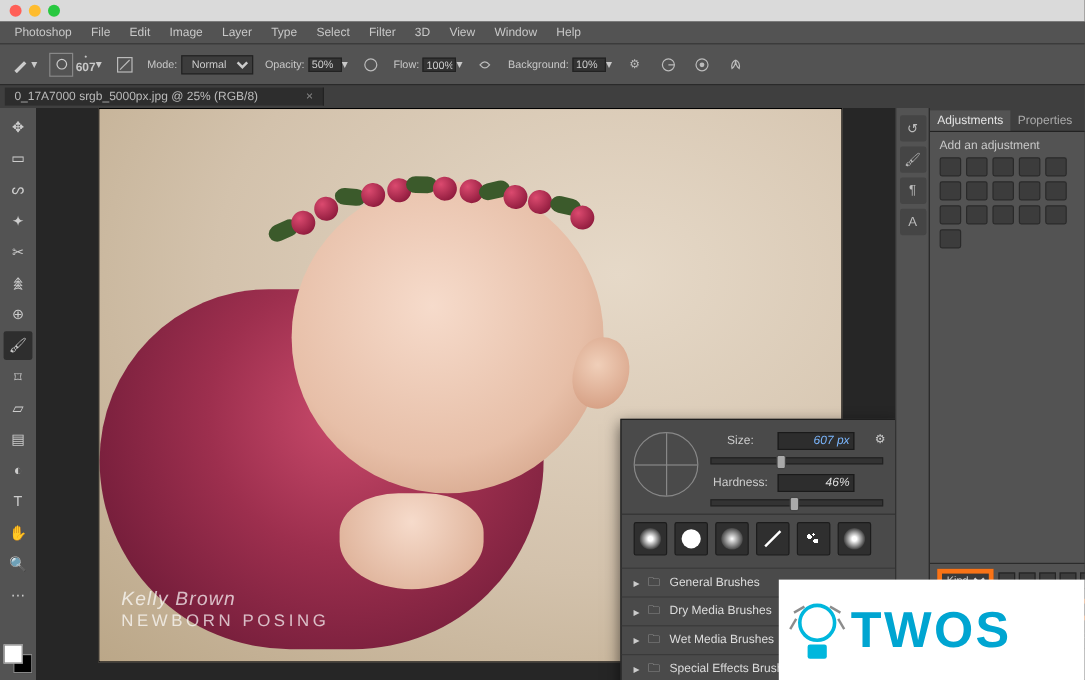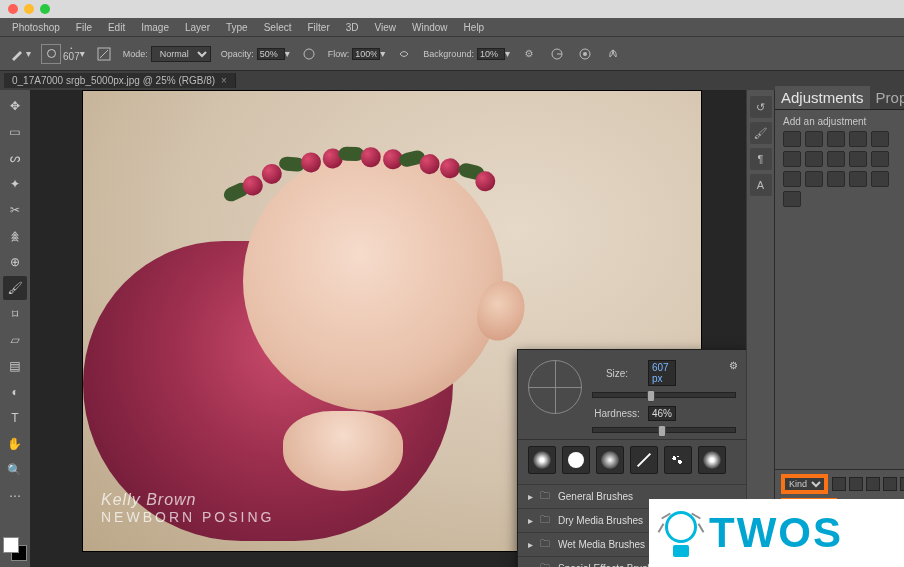--- a/index.html
+++ b/index.html
@@ -20,21 +20,21 @@
 .optionsbar .group { display:flex; align-items:center; margin-right:10px; }
 .optionsbar label { font-size:9px; color:#c8c8c8; margin-right:3px;}
 .brush-dot { width:20px; height:20px; border:1px solid #888; display:flex; align-items:center; justify-content:center; font-size:8px; }
 .brush-dot .circ{ width:9px; height:9px; border:1px solid #ccc; border-radius:50%; }
 .mode-select{ background:#3c3c3c; color:#ccc; border:1px solid #222; font-size:9px; padding:1px 4px;}
 .pctbox{ background:#333; color:#ccc; border:1px solid #222; font-size:9px; padding:0 2px; width:28px;}
 .icon-box{ width:18px; height:18px; display:flex; align-items:center; justify-content:center; color:#bbb;}
 
 
 .doctab-bar{ height:20px; background:#3f3f3f; border-top:1px solid #2a2a2a; display:flex; align-items:center; padding-left:4px;}
-.doctab{ background:#2d2d2d; color:#bbb; padding:2px 8px; font-size:9px; border-right:1px solid #222; display:flex; align-items:center;}
+.doctab{ background:#2d2d2d; color:#bbb; padding:2px 8px; font-size:9px; border-right:1px solid #222; display:flex; align-items:center;gap:34px;}
 .doctab .x{ margin-left:6px; font-size:10px; cursor:pointer; color:#888;}
 
 
 .main { position:absolute; top:90px; left:0; right:0; bottom:0; display:flex; background:#262626;}
 .toolbar-left{ width:30px; background:#535353; display:flex; flex-direction:column; align-items:center; padding-top:4px;}
 .toolbar-left .tool{ width:24px; height:24px; margin-bottom:2px; display:flex; align-items:center; justify-content:center; color:#ccc; border-radius:2px; font-size:12px;}
 .toolbar-left .tool.selected{ background:#2e2e2e;}
 .toolbar-left .swatches{ margin-top:auto; width:24px; height:24px; position:relative; margin-bottom:6px;}
 .swatch-fg{ position:absolute; top:0; left:0; width:16px; height:16px; background:#fff; border:1px solid #888;}
 .swatch-bg{ position:absolute; bottom:0; right:0; width:16px; height:16px; background:#000; border:1px solid #888;}
@@ -57,21 +57,21 @@
 
 
 .brush-panel{ position:absolute; left:434px; top:258px; width:230px; background:#4a4a4a; border:1px solid #1e1e1e; box-shadow:0 4px 12px rgba(0,0,0,.6);}
 .brush-panel .top{ padding:10px 10px 6px; display:flex; }
 .angle-widget{ width:54px; height:54px; border:1px solid #888; border-radius:50%; position:relative; margin-right:10px; flex:none;}
 .angle-widget::before{ content:""; position:absolute; left:50%; top:0; bottom:0; border-left:1px solid #888;}
 .angle-widget::after{ content:""; position:absolute; top:50%; left:0; right:0; border-top:1px solid #888;}
 .sliders{ flex:1;}
 .srow{ display:flex; align-items:center; margin-bottom:6px;}
 .srow label{ width:50px; text-align:center; color:#ccc; margin-right:6px;}
-.srow .val{ background:#2d2d2d; color:#7bb7ff; border:1px solid #1a1a1a; width:28px; padding:1px 3px; text-align:left;}
+.srow .val{ background:#2d2d2d; color:#7bb7ff; border:1px solid #1a1a1a; width:64px; padding:1px 3px; text-align:right;font-style:italic;}
 .srow .val.plain{ color:#ddd;}
 .slider{ height:6px; background:#333; position:relative; margin-top:2px; border:1px solid #222;}
 .slider .thumb{ position:absolute; top:-3px; width:8px; height:12px; background:#aaa; border:1px solid #444; border-radius:2px;}
 .gear{ position:absolute; top:10px; right:8px; color:#ccc;}
 .presets{ display:flex; gap:6px; padding:6px 10px; border-top:1px solid #333;}
 .preset{ width:28px; height:28px; background:#2f2f2f; border:1px solid #1c1c1c; border-radius:2px; display:flex; align-items:center; justify-content:center;}
 .preset .soft{ width:18px; height:18px; border-radius:50%; background:radial-gradient(circle,#fff 0%, #fff 15%, rgba(255,255,255,0) 75%);}
 .preset .hard{ width:16px; height:16px; border-radius:50%; background:#fff;}
 .preset .scatter{ width:18px; height:18px; background:radial-gradient(circle at 30% 40%,#fff 2px,transparent 2px),radial-gradient(circle at 60% 60%,#fff 2px,transparent 2px),radial-gradient(circle at 50% 30%,#fff 1px,transparent 1px);}
 .preset .line{ width:18px; height:2px; background:#fff; transform:rotate(-45deg);}
@@ -80,42 +80,42 @@
 .folder-row{ display:flex; align-items:center; padding:3px 10px; color:#ddd; font-size:9.5px; border-top:1px solid #3a3a3a;}
 .folder-row .chev{ width:10px; color:#ccc; margin-right:2px;}
 .folder-row .fold{ width:14px; color:#bbb; margin-right:4px;}
 
 
 .right-col{ width:130px; background:#535353; border-left:1px solid #2b2b2b; display:flex; flex-direction:column;}
 .collapsed-rail{ width:28px; background:#535353; display:flex; flex-direction:column; align-items:center; padding-top:6px; border-left:1px solid #3a3a3a;}
 .rail-icon{ width:22px; height:22px; margin-bottom:4px; background:#454545; border-radius:2px; display:flex; align-items:center; justify-content:center; color:#bbb; font-size:11px;}
 
 .panel-tabs{ display:flex; background:#3f3f3f; height:20px; align-items:flex-end; border-bottom:1px solid #222;}
-.panel-tab{ padding:3px 6px 3px; font-size:15px; color:#aaa; }
+.panel-tab{ padding:3px 6px 3px; font-size:10px; color:#aaa; }
 .panel-tab.active{ background:#535353; color:#e4e4e4; }
 .panel-body{ padding:6px 8px; color:#c8c8c8; font-size:9px;}
 .adj-icons{ display:flex; flex-wrap:wrap; gap:4px; margin-top:4px;}
 .adj-icons .ai{ width:18px; height:16px; background:#3c3c3c; border:1px solid #2a2a2a; border-radius:2px;}
 
 .layers-panel{ margin-top:auto; border-top:1px solid #2b2b2b;}
 .layers-controls{ padding:4px 6px; display:flex; flex-direction:column; gap:4px; border-bottom:1px solid #333; }
 .layers-controls select,.layers-controls input{ background:#3a3a3a; color:#ccc; border:4px solid #f97316; font-size:9px; width:100%; }
 .lc-row{ display:flex; align-items:center; gap:4px;}
 .lc-row label{ color:#888; font-size:8.5px; }
 .lc-row .small{ width:56px; }
 .lock-row{ display:flex; gap:3px; align-items:center; }
 .lock-row .li{ width:14px; height:14px; background:#3c3c3c; border:1px solid #242424; }
 .layer-row{ display:flex; align-items:center; padding:3px 6px; background:#5f5f5f; border-top:1px solid #444; border-bottom:1px solid #333;}
 .layer-row .eye{ width:14px; color:#ddd; margin-right:4px;}
 .layer-row .thumb{ width:22px; height:18px; background:linear-gradient(135deg,#c94a6b 0 50%, #e6d9c8 50% 100%); border:1px solid #2a2a2a; margin-right:6px;}
 .layer-row .name{ color:#eee; font-size:9px; font-style:italic;}
 .layer-row .lock{ margin-left:auto; color:#ccc;}
 
 
-.twos{ position:absolute; right:0; bottom:0; width:255px; height:68px; background:#fff; display:flex; align-items:center; padding-left:8px;}
+.twos{ position:absolute; right:0; bottom:0; width:255px; height:84px; background:#fff; display:flex; align-items:center; padding-left:8px;}
 .twos .bulb{ width:48px; height:48px; position:relative;}
 .bulb .glass{ position:absolute; left:8px; top:2px; width:32px; height:32px; border:3px solid #00b7dd; border-radius:50%;}
 .bulb .base{ position:absolute; left:16px; bottom:0; width:16px; height:12px; background:#00b7dd; border-radius:2px;}
 .bulb .ray{ position:absolute; background:#8c8c8c; }
 .r1{ width:2px; height:10px; left:3px; top:14px; transform:rotate(30deg);}
 .r2{ width:2px; height:10px; left:8px; top:2px; transform:rotate(60deg);}
 .r3{ width:2px; height:10px; right:3px; top:14px; transform:rotate(-30deg);}
 .r4{ width:2px; height:10px; right:8px; top:2px; transform:rotate(-60deg);}
 .twos .txt{ font-size:42px; font-weight:800; letter-spacing:2px; color:#00a5d1; font-family:Arial,Helvetica,sans-serif; margin-left:4px;}
 
@@ -151,21 +151,21 @@
         <svg width="14" height="14" viewBox="0 0 14 14">
           <path d="M2 12 L10 4 L12 6 L4 14 Z" fill="#ccc"></path>
         </svg>
       </div>
     <span>▾</span>
   </div>
   <div class="group">
     <div class="brush-dot">
         <div class="circ"></div>
       </div>
-    <div style="display:flex;flex-direction:column;align-items:center;margin-left:2px;font-size:8px;">
+    <div style="display:flex;flex-direction:column;align-items:center;margin-left:2px;font-size:8px;font-weight:bold;">
       <span style="font-size:6px;">•</span>
       <span>607</span>
     </div>
     <span>▾</span>
   </div>
   <div class="group">
     <div class="icon-box">
         <svg width="14" height="14">
           <rect x="1" y="1" width="12" height="12" fill="none" stroke="#bbb"></rect>
           <path d="M3 11 L11 3" stroke="#bbb"></path>

